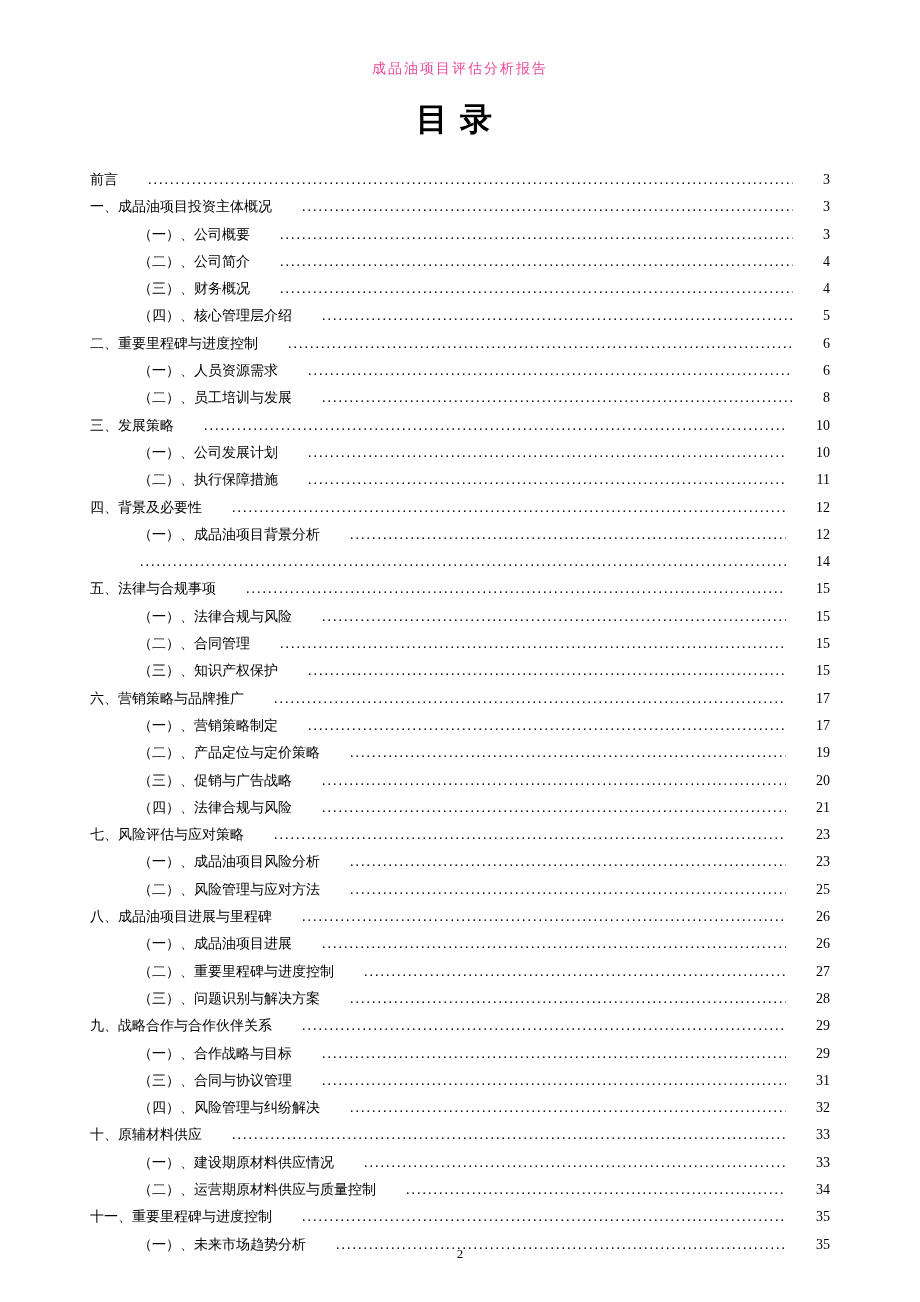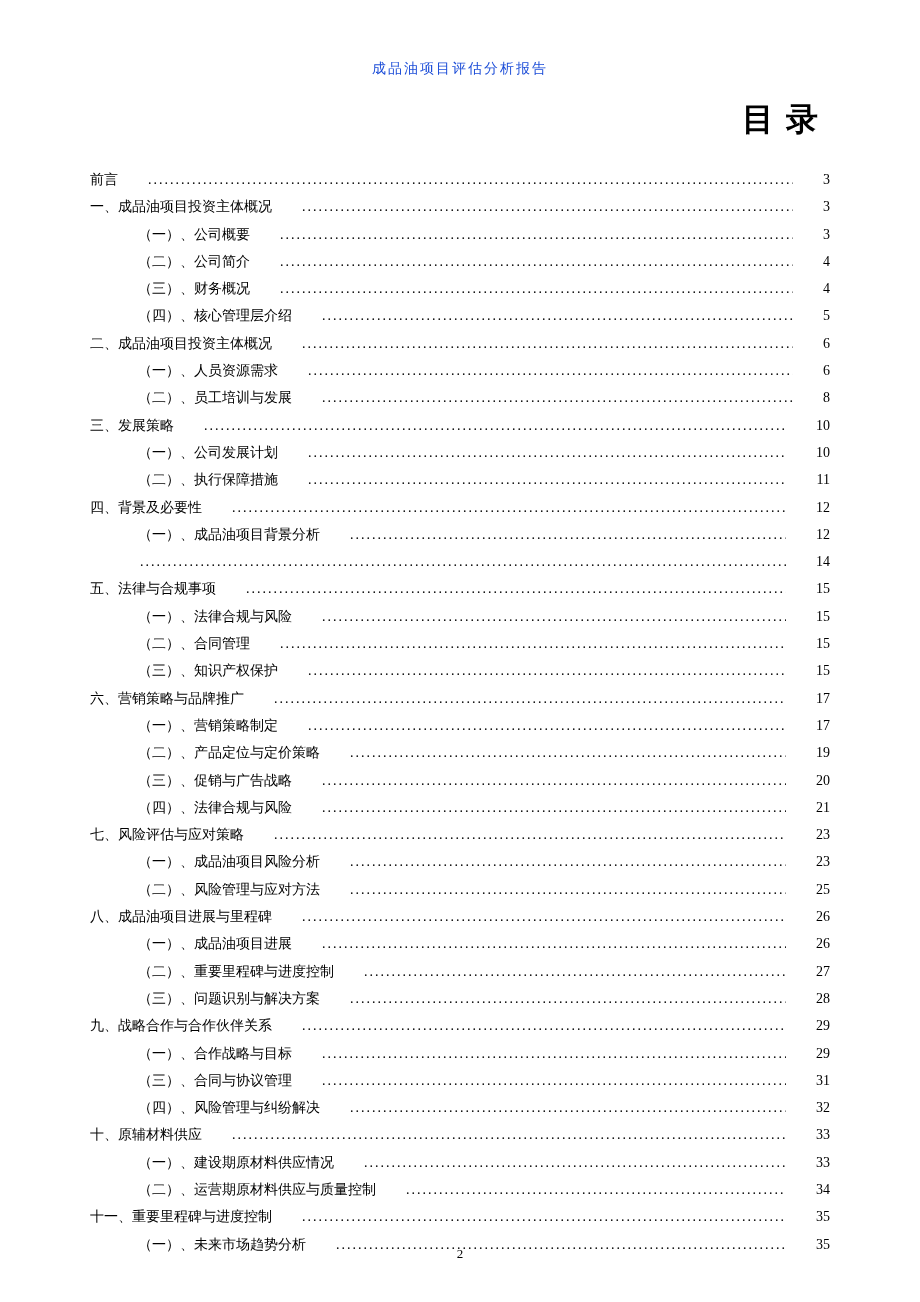--- a/index.html
+++ b/index.html
@@ -14,24 +14,24 @@
       height: 1302px;
       margin: 0 auto;
       padding: 60px 90px 40px 90px;
       position: relative;
     }
     .header-title {
       text-align: center;
       font-size: 14px;
       letter-spacing: 2px;
       margin-bottom: 20px;
-      color: #1d4ed8;
+      color: #ec4899;
     }
     .main-title {
-      text-align: right;
+      text-align: center;
       font-size: 32px;
       font-weight: bold;
       letter-spacing: 12px;
       margin-bottom: 24px;
       color: #000;
     }
     .toc {
       font-size: 14px;
       line-height: 1.95;
       color: #000;
@@ -105,21 +105,21 @@
       <span class="toc-label">（三）、财务概况</span>
       <span class="toc-dots"></span>
       <span class="toc-page">4</span>
     </div>
     <div class="toc-row level-2">
       <span class="toc-label">（四）、核心管理层介绍</span>
       <span class="toc-dots"></span>
       <span class="toc-page">5</span>
     </div>
     <div class="toc-row level-1">
-      <span class="toc-label">二、成品油项目投资主体概况</span>
+      <span class="toc-label">二、重要里程碑与进度控制</span>
       <span class="toc-dots"></span>
       <span class="toc-page">6</span>
     </div>
     <div class="toc-row level-2">
       <span class="toc-label">（一）、人员资源需求</span>
       <span class="toc-dots"></span>
       <span class="toc-page">6</span>
     </div>
     <div class="toc-row level-2">
       <span class="toc-label">（二）、员工培训与发展</span>

